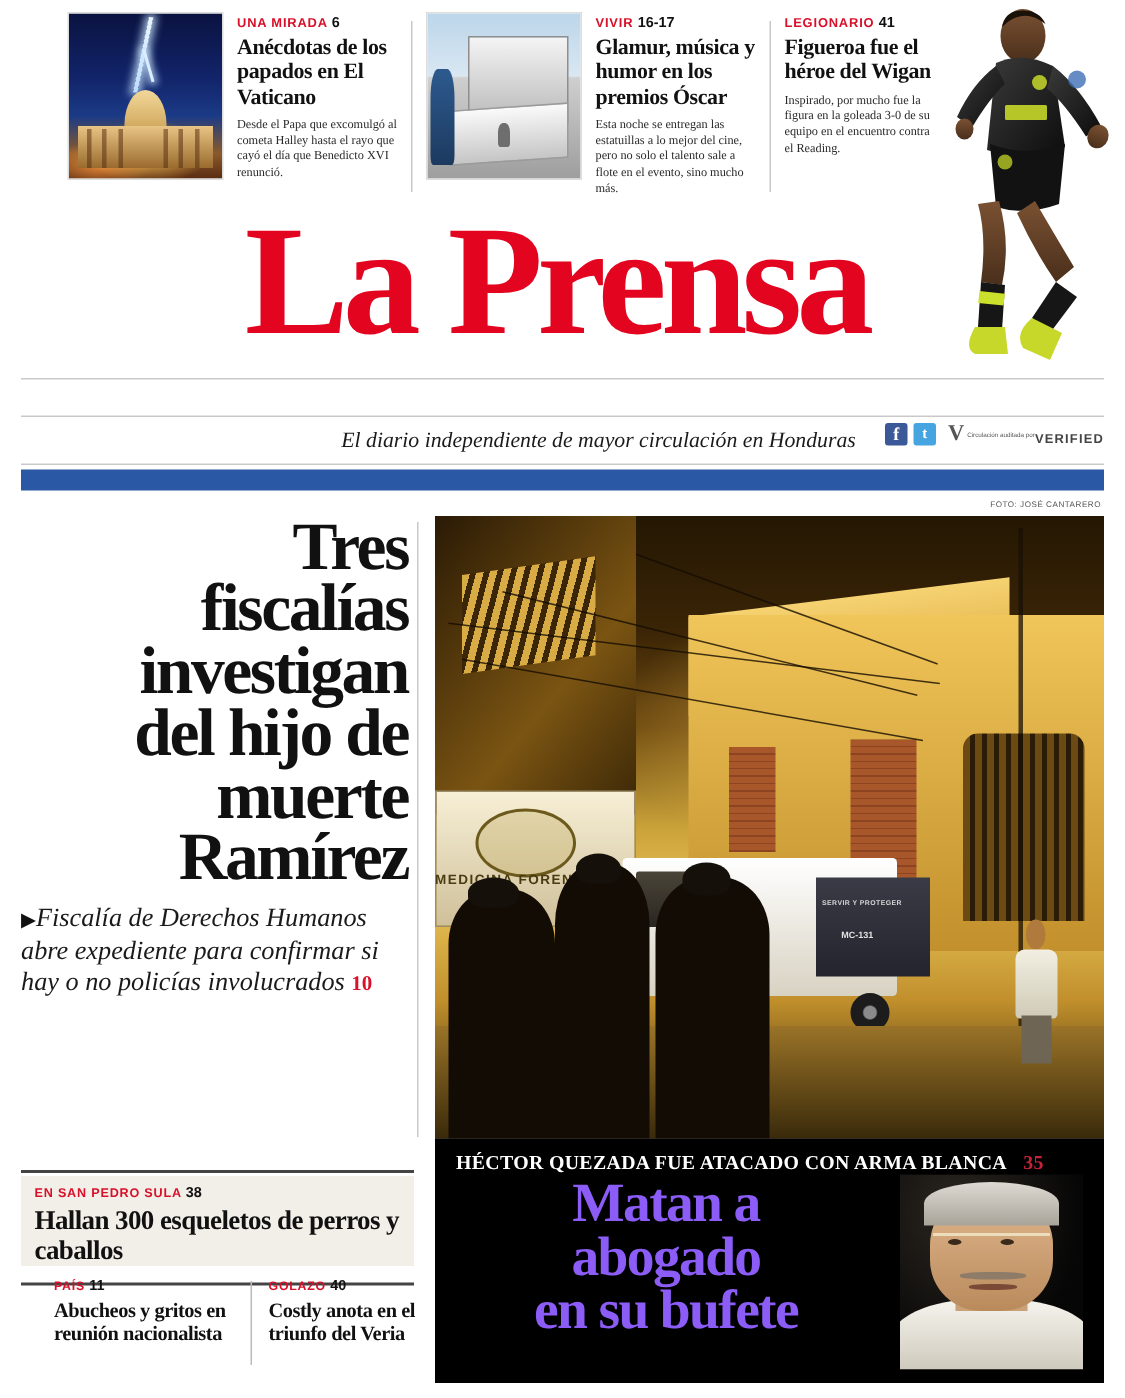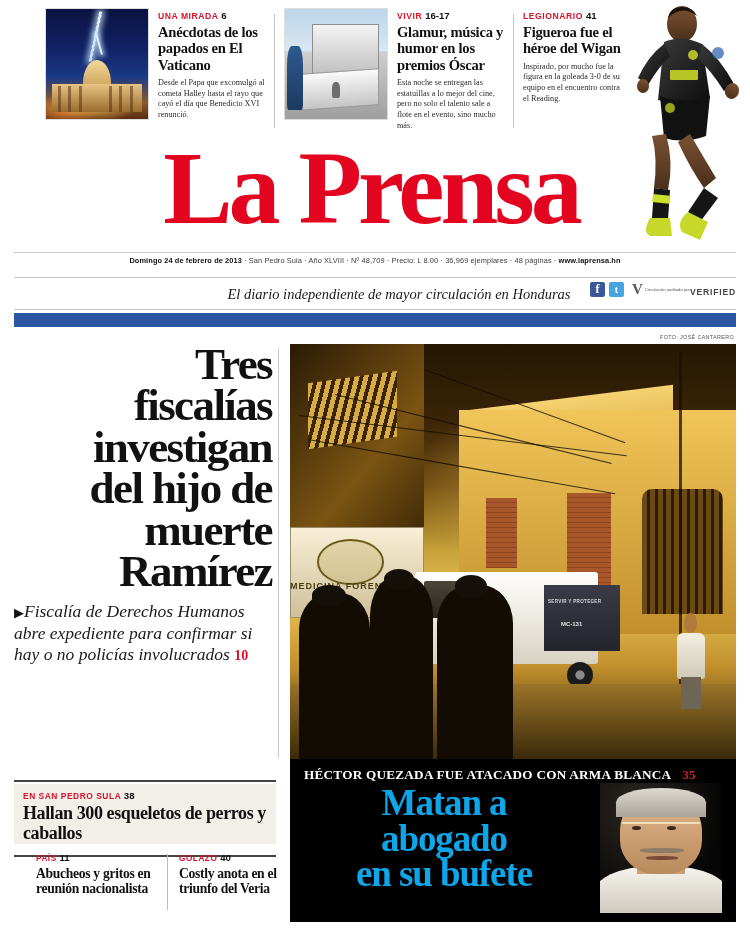--- a/index.html
+++ b/index.html
@@ -495,21 +495,21 @@
   .bp-kicker .pg { color: #c62338; margin-left: 8px; }
   .bp-head {
     position: absolute;
     left: 14px; top: 26px;
     width: 280px;
     text-align: center;
     font-family: "Liberation Serif", serif;
     font-weight: bold;
     font-size: 37px;
     line-height: .96;
-    color: #0ea5e9;
+    color: #8b5cf6;
     letter-spacing: -1.1px;
   }
   .bp-portrait {
     position: absolute;
     right: 14px; top: 24px;
     width: 122px; height: 130px;
     overflow: hidden;
     background: #090909;
   }
   .bp-portrait .bg {
@@ -662,23 +662,20 @@
     <path d="M20 220 q-8 14 0 18 l22 0 l-2 -18z" fill="#c7d82a"></path>
     <path d="M58 214 q-12 10 -6 20 l18 8 l8 -18z" fill="#c7d82a"></path>
   </svg>
 
   <div class="masthead">
     <div class="logo">La Prensa</div>
   </div>
 
   <div class="hr-thin" style="top:252px;"></div>
 
-  <div class="info-line">
-    <b>Domingo 24 de febrero de 2013</b><span> · San Pedro Sula · Año XLVIII · Nº 48,709 · Precio: L 8.00 · 36,969 ejemplares · 48 páginas · </span><b>www.laprensa.hn</b>
-  </div>
 
   <div class="hr-thin" style="top:277px;"></div>
 
   <div class="tagline-row">
     <div class="tagline">El diario independiente de mayor circulación en Honduras</div>
   </div>
 
   <div class="social">
     <div class="sq-icon fb">f</div>
     <div class="sq-icon tw">t</div>

